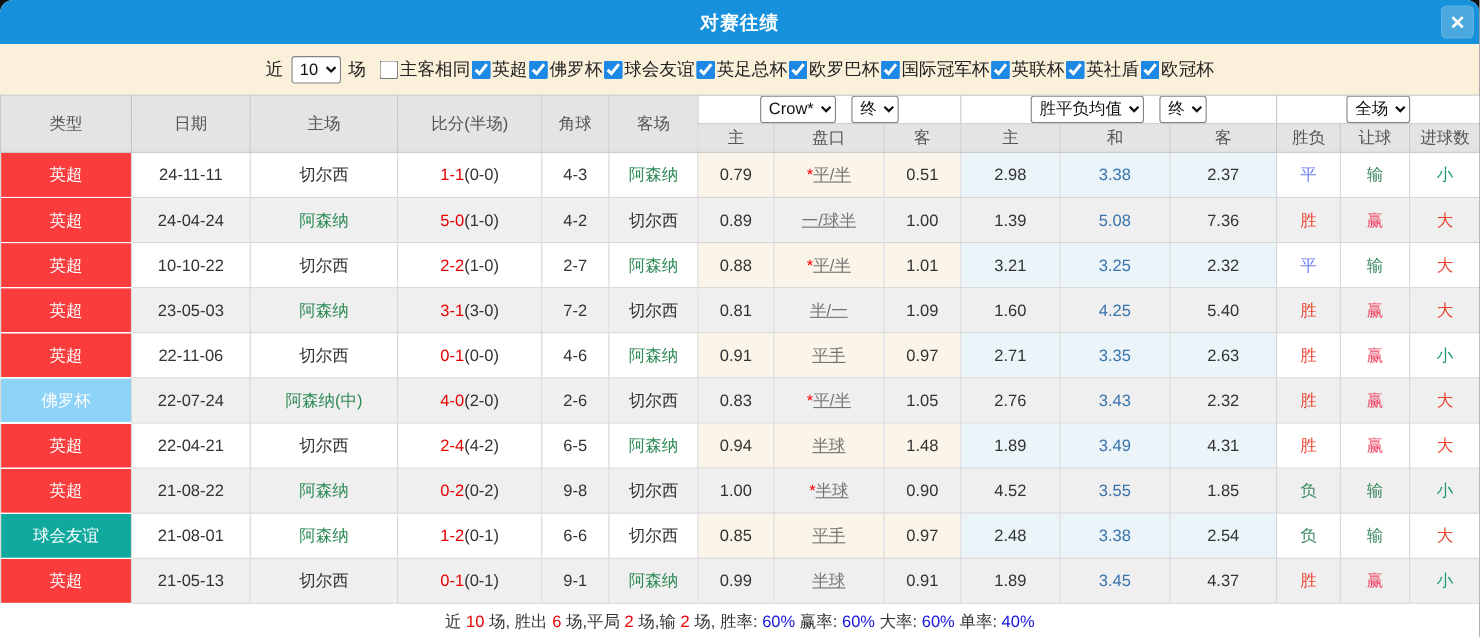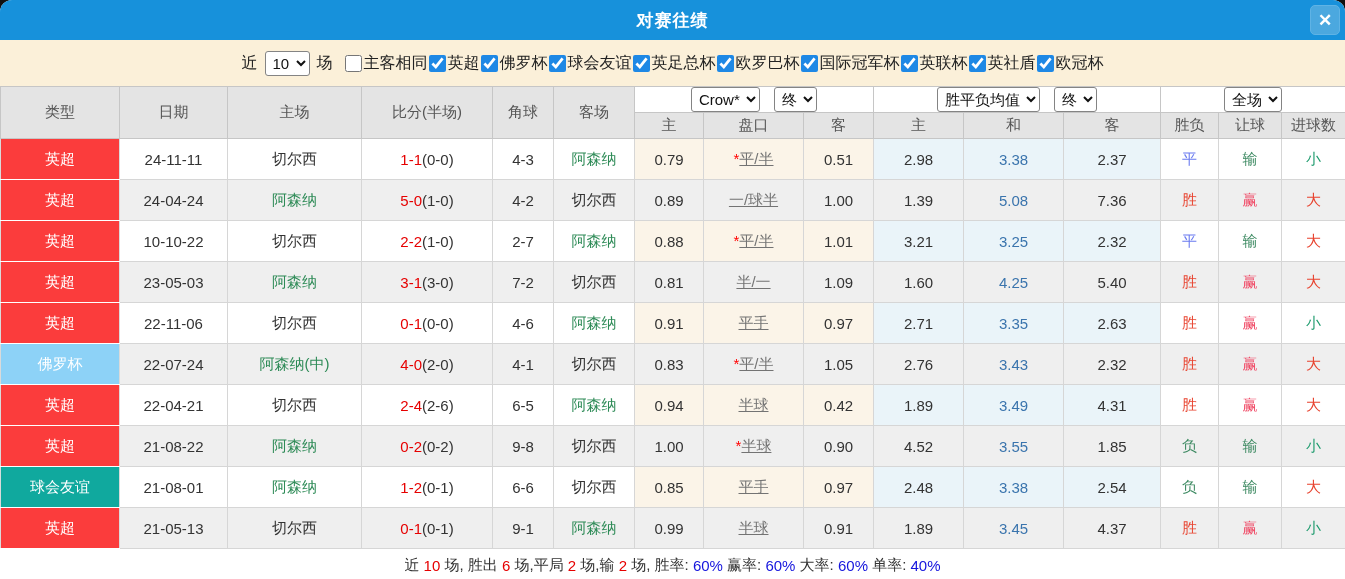--- a/index.html
+++ b/index.html
@@ -266,42 +266,42 @@
           <td class="avg-bg">2.63</td>
           <td style="color: rgb(232, 67, 47);">胜</td>
           <td style="color: rgb(240, 74, 102);">赢</td>
           <td style="color: rgb(27, 154, 108);">小</td>
         </tr>
         <tr>
           <td class="col-type" style="background: rgb(141, 210, 247);">佛罗杯</td>
           <td>22-07-24</td>
           <td class="team-green">阿森纳(中)</td>
           <td><span class="score-main">4-0</span><span class="score-half">(2-0)</span></td>
-          <td>4-1</td>
+          <td>2-6</td>
           <td>切尔西</td>
           <td class="ah-bg">0.83</td>
           <td class="ah-bg"><span class="ah-star">*</span><span class="ah-line">平/半</span></td>
           <td class="ah-bg">1.05</td>
           <td class="avg-bg">2.76</td>
           <td class="avg-bg avg-draw-val">3.43</td>
           <td class="avg-bg">2.32</td>
           <td style="color: rgb(232, 67, 47);">胜</td>
           <td style="color: rgb(240, 74, 102);">赢</td>
           <td style="color: rgb(232, 67, 47);">大</td>
         </tr>
         <tr>
           <td class="col-type" style="background: rgb(251, 60, 60);">英超</td>
           <td>22-04-21</td>
           <td>切尔西</td>
-          <td><span class="score-main">2-4</span><span class="score-half">(2-6)</span></td>
+          <td><span class="score-main">2-4</span><span class="score-half">(4-2)</span></td>
           <td>6-5</td>
           <td class="team-green">阿森纳</td>
           <td class="ah-bg">0.94</td>
           <td class="ah-bg"><span class="ah-line">半球</span></td>
-          <td class="ah-bg">0.42</td>
+          <td class="ah-bg">1.48</td>
           <td class="avg-bg">1.89</td>
           <td class="avg-bg avg-draw-val">3.49</td>
           <td class="avg-bg">4.31</td>
           <td style="color: rgb(232, 67, 47);">胜</td>
           <td style="color: rgb(240, 74, 102);">赢</td>
           <td style="color: rgb(232, 67, 47);">大</td>
         </tr>
         <tr>
           <td class="col-type" style="background: rgb(251, 60, 60);">英超</td>
           <td>21-08-22</td>

